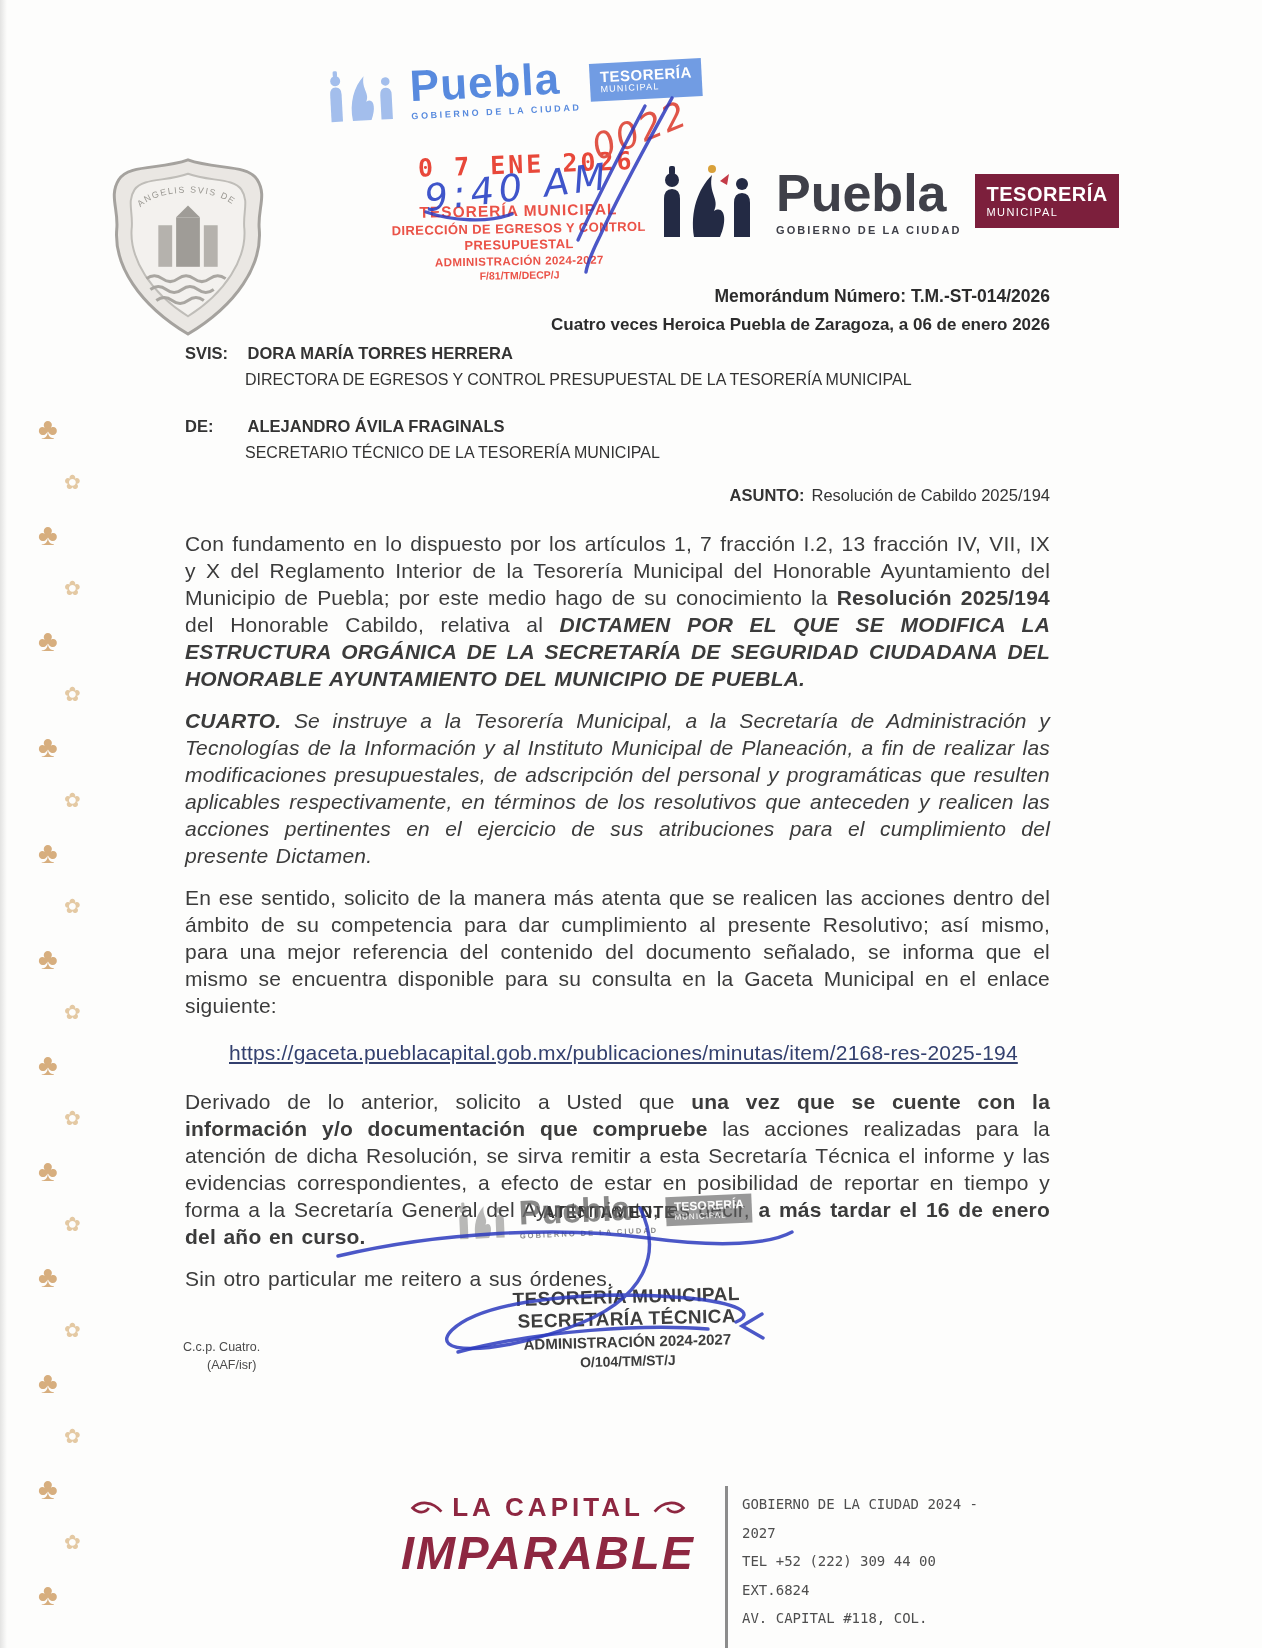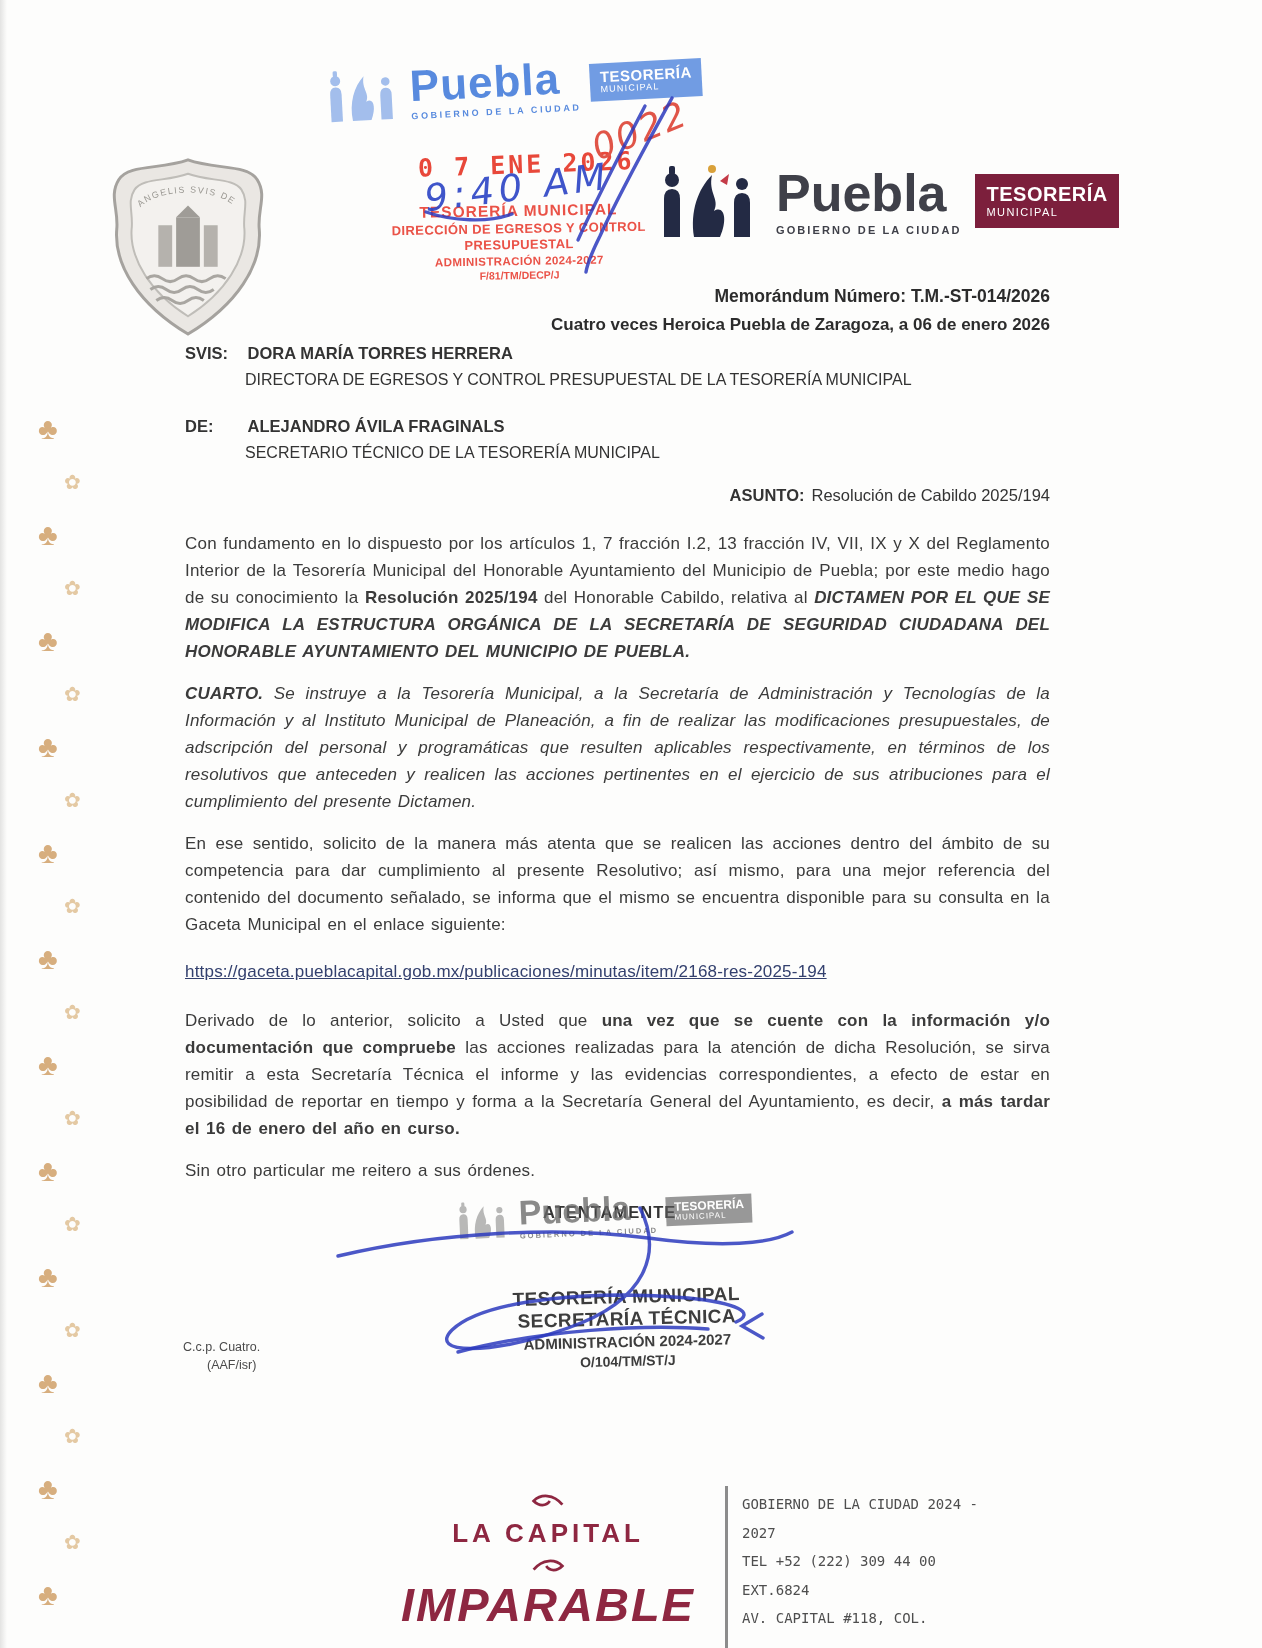--- a/index.html
+++ b/index.html
@@ -67,25 +67,25 @@
   .addr.para { top:344px; } .addr.de { top:417px; }
   .addr-label { font-weight:bold; display:inline-block; min-width:58px; }
   .addr-name  { font-weight:bold; }
   .addr-title { margin-top:8px; margin-left:60px; font-size:16px; }
 
   .subject { position:absolute; right:212px; top:486px; font-size:16.5px; color:#333; z-index:2; }
   .subject-label { font-weight:bold; margin-right:7px; }
 
   
   .body { position:absolute; left:185px; top:530px; width:865px; z-index:2;
-    font-size:17px; line-height:27px; text-align:justify; color:#3b3b3b;
+    font-size:21px; line-height:27px; text-align:justify; color:#3b3b3b;
     letter-spacing:.2px; word-spacing:1.5px; }
   .body p { margin:0 0 15px 0; }
   .body p.linkline { margin:20px 0 22px 0; text-align:left; }
-  .doc-link { color:#33406e; text-decoration:underline; }
+  .doc-link { color:#33406e; text-decoration:underline;margin-left:44px; }
   .rb-b { font-weight:bold; } .rb-i { font-style:italic; }
 
   
   .atentamente { position:absolute; left:543px; top:1203px; z-index:2;
     font-size:16.5px; font-weight:bold; letter-spacing:1px; color:#333; }
   .stamp-gray { position:absolute; left:452px; top:1192px; display:flex; align-items:center; gap:9px;
     transform:rotate(-2.5deg); opacity:.78; z-index:3; }
   .sg-icon { width:58px; height:45px; fill:#5c5c5c; opacity:.55; }
   .sg-brand { font-size:34px; font-weight:bold; color:#6a6a6a; line-height:1; }
   .sg-tag { font-size:7.5px; font-weight:bold; color:#6a6a6a; letter-spacing:2px; margin-top:2px; }
@@ -99,21 +99,21 @@
   .sd2 { font-size:15px; font-weight:bold; margin-top:3px; }
   .sd3 { font-size:14px; font-weight:bold; margin-top:3px; }
 
   .cc { position:absolute; left:183px; top:1340px; font-size:12.5px; color:#4a4a4a; z-index:2; }
   .cc .cc2 { margin-left:24px; margin-top:4px; }
 
   
   .footer-logo { position:absolute; left:396px; top:1492px; width:304px; text-align:center;
     color:#8e2741; z-index:2; }
   .fl-top { display:flex; align-items:center; justify-content:center; gap:8px;
-    font-weight:bold; font-size:26px; letter-spacing:4px;flex-direction:column; }
+    font-weight:bold; font-size:26px; letter-spacing:4px; }
   .fl-big { font-size:47px; font-weight:bold; letter-spacing:2px; margin-top:2px;font-style:italic; }
   .curl { width:34px; height:18px; stroke:#8e2741; stroke-width:3; fill:none; }
 
   .footer-divider { position:absolute; left:725px; top:1486px; width:3px; height:162px; background:#8c8c8c; z-index:2; }
   .footer-contact { position:absolute; left:742px; top:1490px; z-index:2;
     font-family:"DejaVu Sans Mono", monospace; font-size:14px; color:#4e4e4e; line-height:28.5px; }
 
   .ink { position:absolute; left:0; top:0; width:1262px; height:1648px; z-index:5; pointer-events:none; }
   .ink path { stroke:#2b3abd; stroke-width:3.4; fill:none; stroke-linecap:round; opacity:.85; }
 </style>

